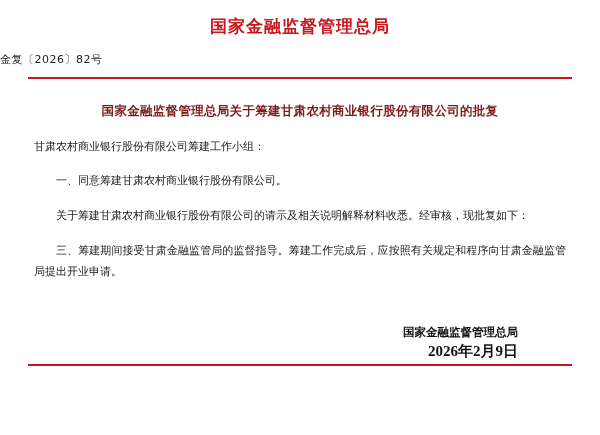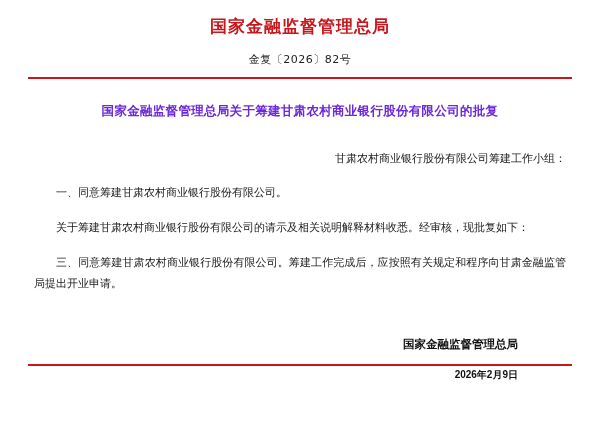--- a/index.html
+++ b/index.html
@@ -27,52 +27,50 @@
   .org-title {
     color: #c8161d;
     font-size: 17px;
     font-weight: bold;
     letter-spacing: 1px;
     line-height: 24px;
     font-family: "DejaVu Sans", "Liberation Sans", sans-serif;
   }
   .doc-number {
     margin-top: 14px;
-    text-align: center;
     color: #222222;
     font-size: 11px;
     letter-spacing: 0.5px;
     font-family: "DejaVu Sans", "Liberation Sans", sans-serif;
   }
   .red-rule {
     margin: 10px 28px 0 28px;
     height: 2px;
     background: #c8161d;
   }
   .body-area {
     padding: 0 34px;
     box-sizing: border-box;
   }
   .doc-title {
     margin-top: 22px;
     text-align: center;
-    color: #6d28d9;
+    color: #7f1d1d;
     font-size: 12.5px;
     font-weight: bold;
     line-height: 20px;
     letter-spacing: 0.3px;
     font-family: "DejaVu Sans", "Liberation Sans", sans-serif;
   }
   .addressee {
-    margin-top: 29px;
+    margin-top: 17px;
     color: #1a1a1a;
     font-size: 11px;
     line-height: 18px;
     font-family: "DejaVu Sans", "Liberation Sans", sans-serif;
-    text-align: right;
   }
   .para {
     margin-top: 14px;
     color: #1a1a1a;
     font-size: 11px;
     line-height: 21px;
     text-indent: 22px;
     text-align: justify;
     font-family: "DejaVu Sans", "Liberation Sans", sans-serif;
   }
@@ -82,26 +80,25 @@
     padding-right: 48px;
   }
   .sign-org {
     color: #111111;
     font-size: 11.5px;
     font-weight: bold;
     line-height: 20px;
     font-family: "DejaVu Sans", "Liberation Sans", sans-serif;
   }
   .sign-date {
-    margin-top: 12px;
     color: #111111;
-    font-size: 10px;
+    font-size: 15px;
     font-weight: bold;
     line-height: 18px;
-    font-family: Liberation Sans, sans-serif;
+    font-family: Liberation Serif, serif;
   }
   .bottom-rule {
     position: absolute;
     left: 28px;
     right: 28px;
     bottom: 8px;
     height: 2px;
     background: #c8161d;
   }
 </style>
@@ -119,21 +116,21 @@
   <div class="red-rule"></div>
 
   <div class="body-area">
 
     <div class="doc-title">国家金融监督管理总局关于筹建甘肃农村商业银行股份有限公司的批复</div>
 
     <div class="addressee">甘肃农村商业银行股份有限公司筹建工作小组：</div>
 
     <div class="para">一、同意筹建甘肃农村商业银行股份有限公司。</div>
     <div class="para">关于筹建甘肃农村商业银行股份有限公司的请示及相关说明解释材料收悉。经审核，现批复如下：</div>
-    <div class="para">三、同意筹建甘肃农村商业银行股份有限公司。筹建工作完成后，应按照有关规定和程序向甘肃金融监管局提出开业申请。</div>
+    <div class="para">三、筹建期间接受甘肃金融监管局的监督指导。筹建工作完成后，应按照有关规定和程序向甘肃金融监管局提出开业申请。</div>
 
     <div class="sign-block">
       <div class="sign-org">国家金融监督管理总局</div>
       <div class="sign-date">2026年2月9日</div>
     </div>
 
   </div>
 
   <div class="bottom-rule"></div>
 

